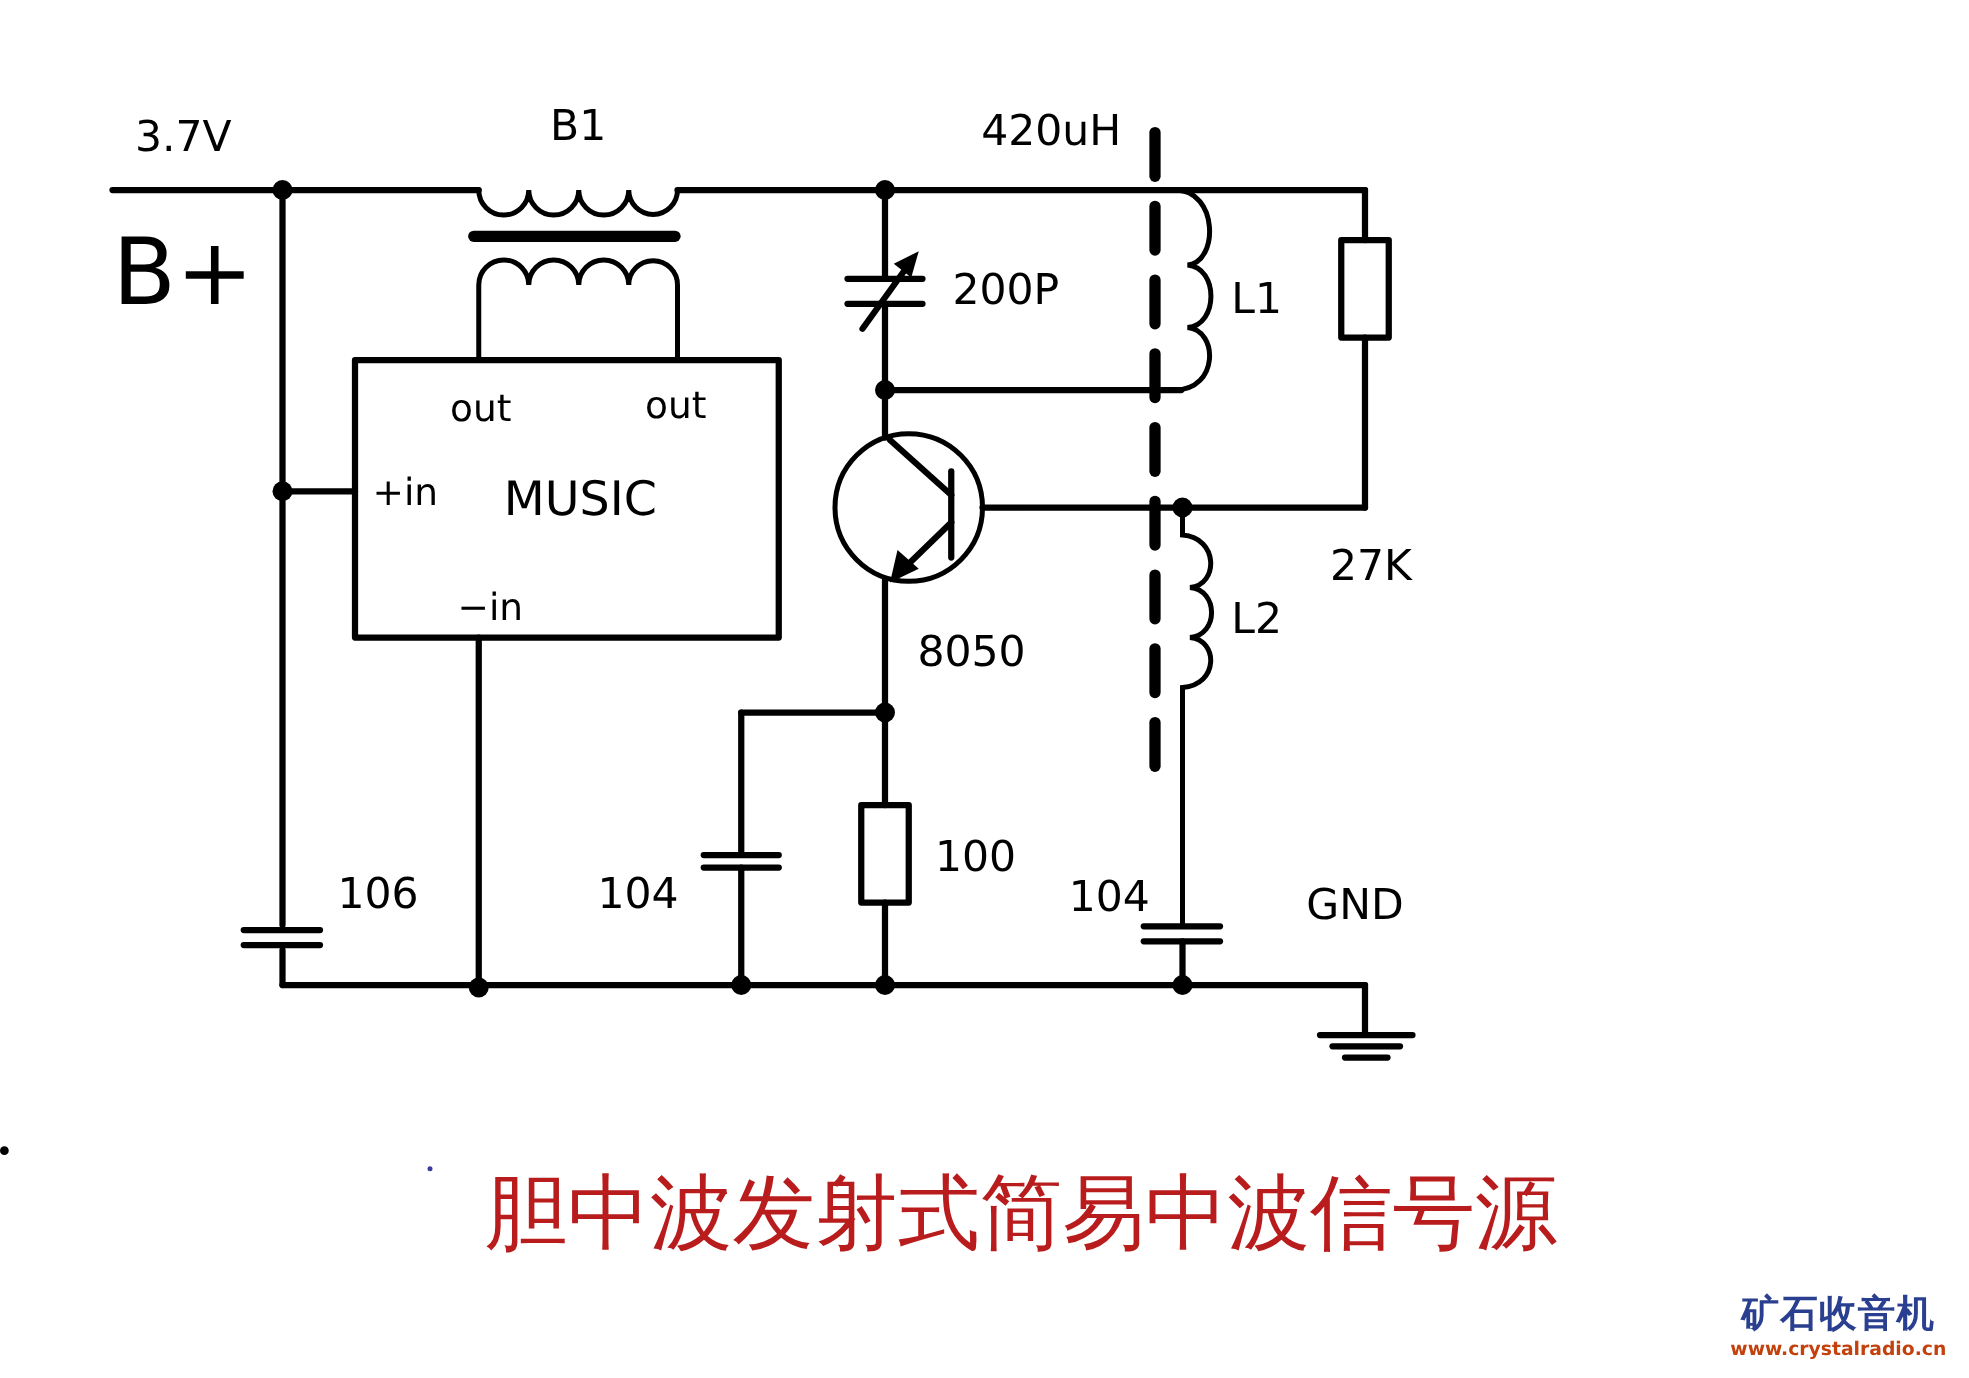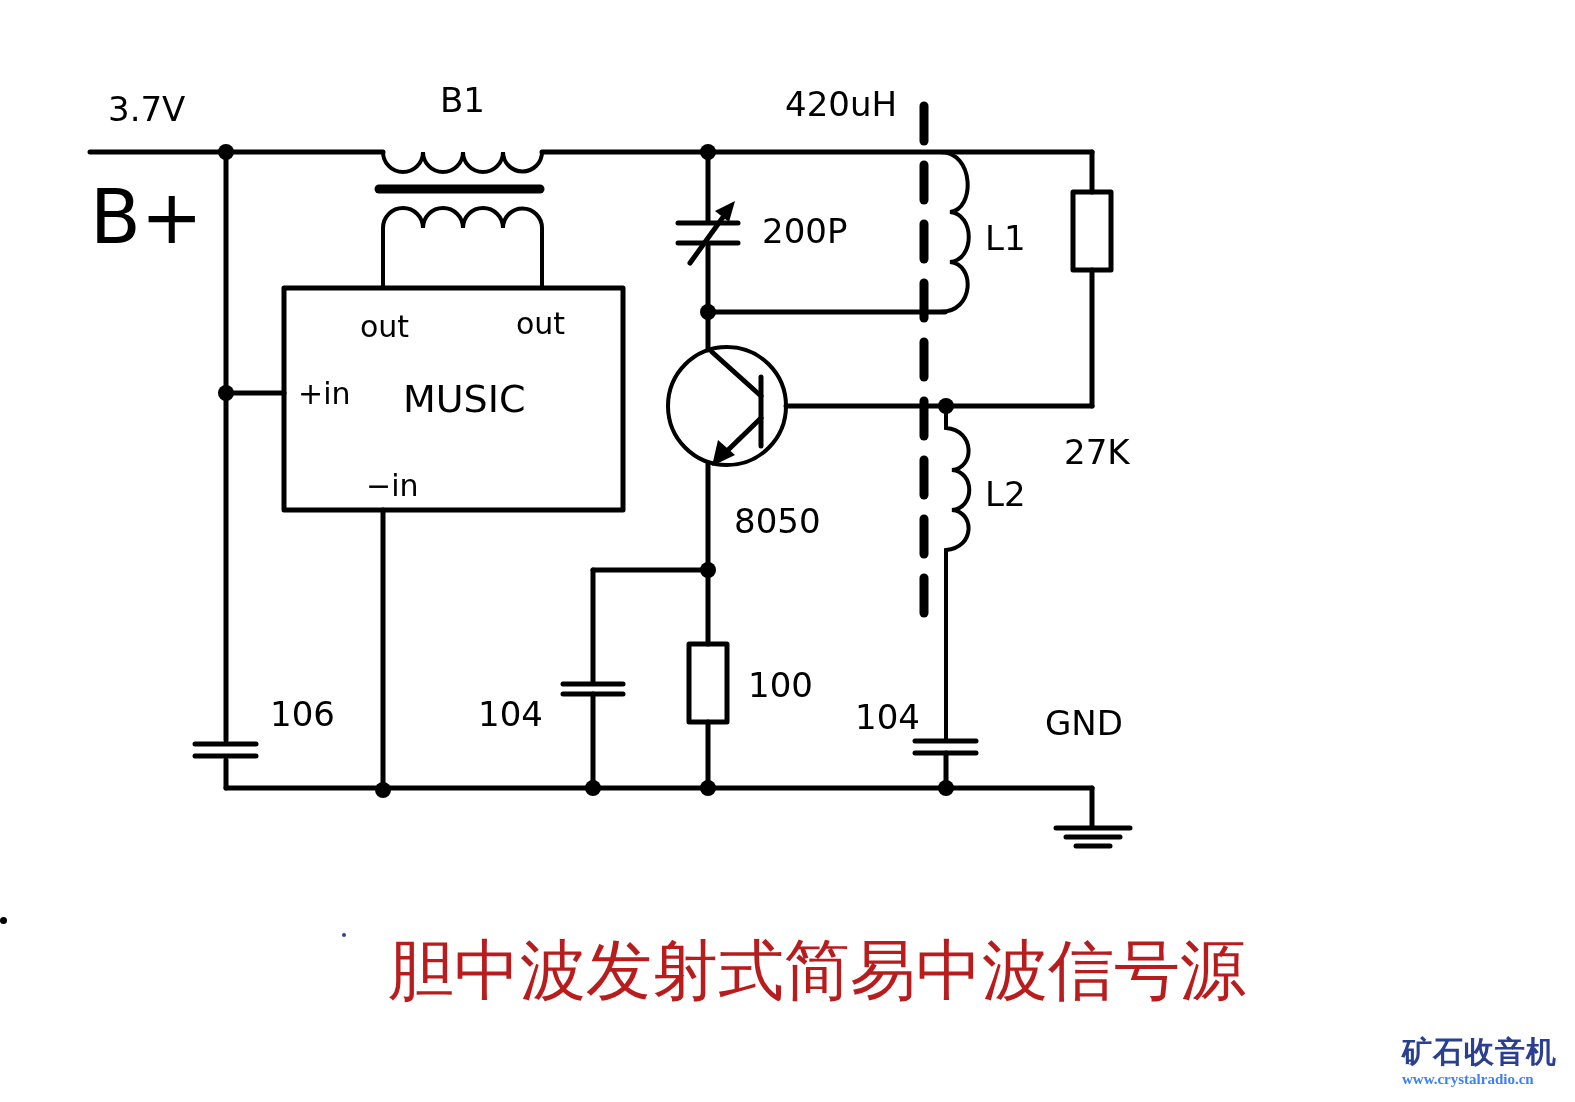--- a/index.html
+++ b/index.html
@@ -4,23 +4,23 @@
 <style>
   html, body { margin: 0; padding: 0; background: #ffffff; }
   body { width: 1575px; height: 1102px; position: relative; overflow: hidden; font-family: "DejaVu Sans", sans-serif; }
   svg#schematic { position: absolute; left: 0; top: 0; }
   .w { stroke: #000; stroke-width: 5; fill: none; stroke-linecap: round; stroke-linejoin: round; }
   .thin { stroke: #000; stroke-width: 4; fill: none; stroke-linecap: round; }
   .core { stroke: #000; stroke-width: 9; fill: none; stroke-linecap: round; }
   .dot { fill: #000; }
   .lbl { font-family: "DejaVu Sans", sans-serif; fill: #000; }
   .title { position: absolute; left: 388px; top: 926px; font-size: 66px; color: #b91c1c; font-family: "DejaVu Sans", sans-serif; letter-spacing: 0px; white-space: nowrap; }
-  .brand { position: absolute; right: 18px; top: 1035px; text-align: left; color: #2a3f8f; font-family: "DejaVu Sans", sans-serif; }
+  .brand { position: absolute; right: 18px; top: 1035px; text-align: center; color: #2a3f8f; font-family: "DejaVu Sans", sans-serif; }
   .brand .cn { font-size: 30px; font-weight: bold; letter-spacing: 1px; line-height: 34px; }
-  .brand .url { font-size: 15px; font-weight: bold; color: #3b82f6; line-height: 20px; font-family: Liberation Serif, serif; }
+  .brand .url { font-size: 15px; font-weight: bold; color: #c2410c; line-height: 20px; }
   .stray1 { position: absolute; left: 0px; top: 917px; width: 7px; height: 7px; border-radius: 50%; background: #000; }
   .stray2 { position: absolute; left: 342px; top: 933px; width: 4px; height: 4px; border-radius: 50%; background: #3b3b9c; }
 </style>
 </head>
 <body>
 
 <svg id="schematic" width="1575" height="1102" viewBox="0 0 1575 1102">
 
   <g>
     <line class="w" x1="90" y1="152" x2="383" y2="152"></line>

